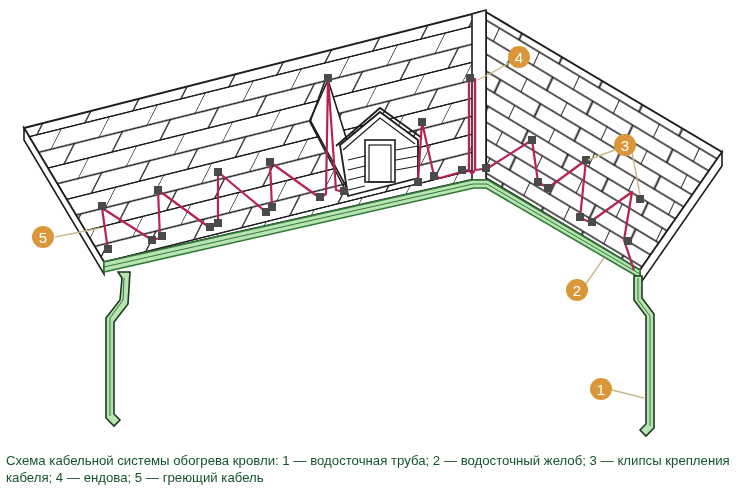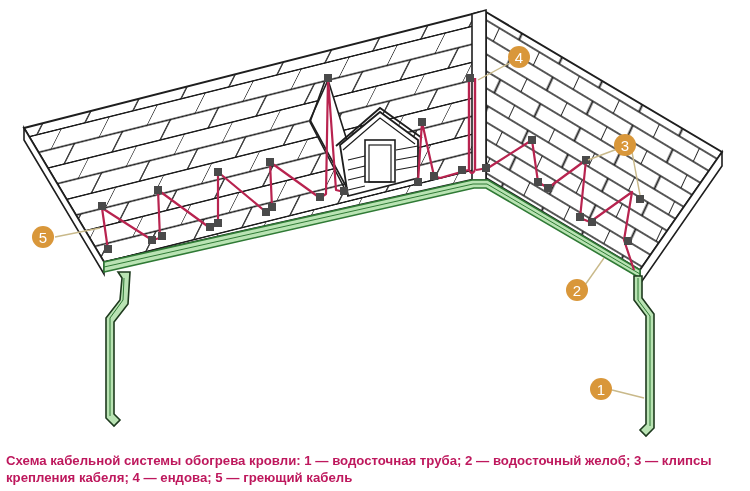--- a/index.html
+++ b/index.html
@@ -1,18 +1,18 @@
 <!DOCTYPE html>
 <html><head>
 <meta charset="utf-8">
 <style>
   html, body { margin: 0; padding: 0; background: #ffffff; }
   body { width: 750px; height: 491px; position: relative; overflow: hidden; font-family: "Liberation Sans", sans-serif; }
   #diagram { position: absolute; left: 0; top: 0; width: 750px; height: 445px; }
-  .caption { position: absolute; left: 6px; top: 452px; width: 740px; font-size: 13.2px; line-height: 17px; color: #be185d; font-family: "Liberation Sans", sans-serif; font-weight: bold; }
+  .caption { position: absolute; left: 6px; top: 452px; width: 740px; font-size: 13.2px; line-height: 17px; color: #14532d; font-family: "Liberation Sans", sans-serif; }
   .badge-text { font-family: "Liberation Sans", sans-serif; font-size: 15px; fill: #ffffff; font-weight: normal; }
 </style>
 </head>
 <body>
 
 <svg id="diagram" viewBox="0 0 750 445" xmlns="http://www.w3.org/2000/svg">
   <defs>
     <clipPath id="clipLeft">
         <polygon points="24,128 480,12 480,178 104,262"></polygon>
       </clipPath>

